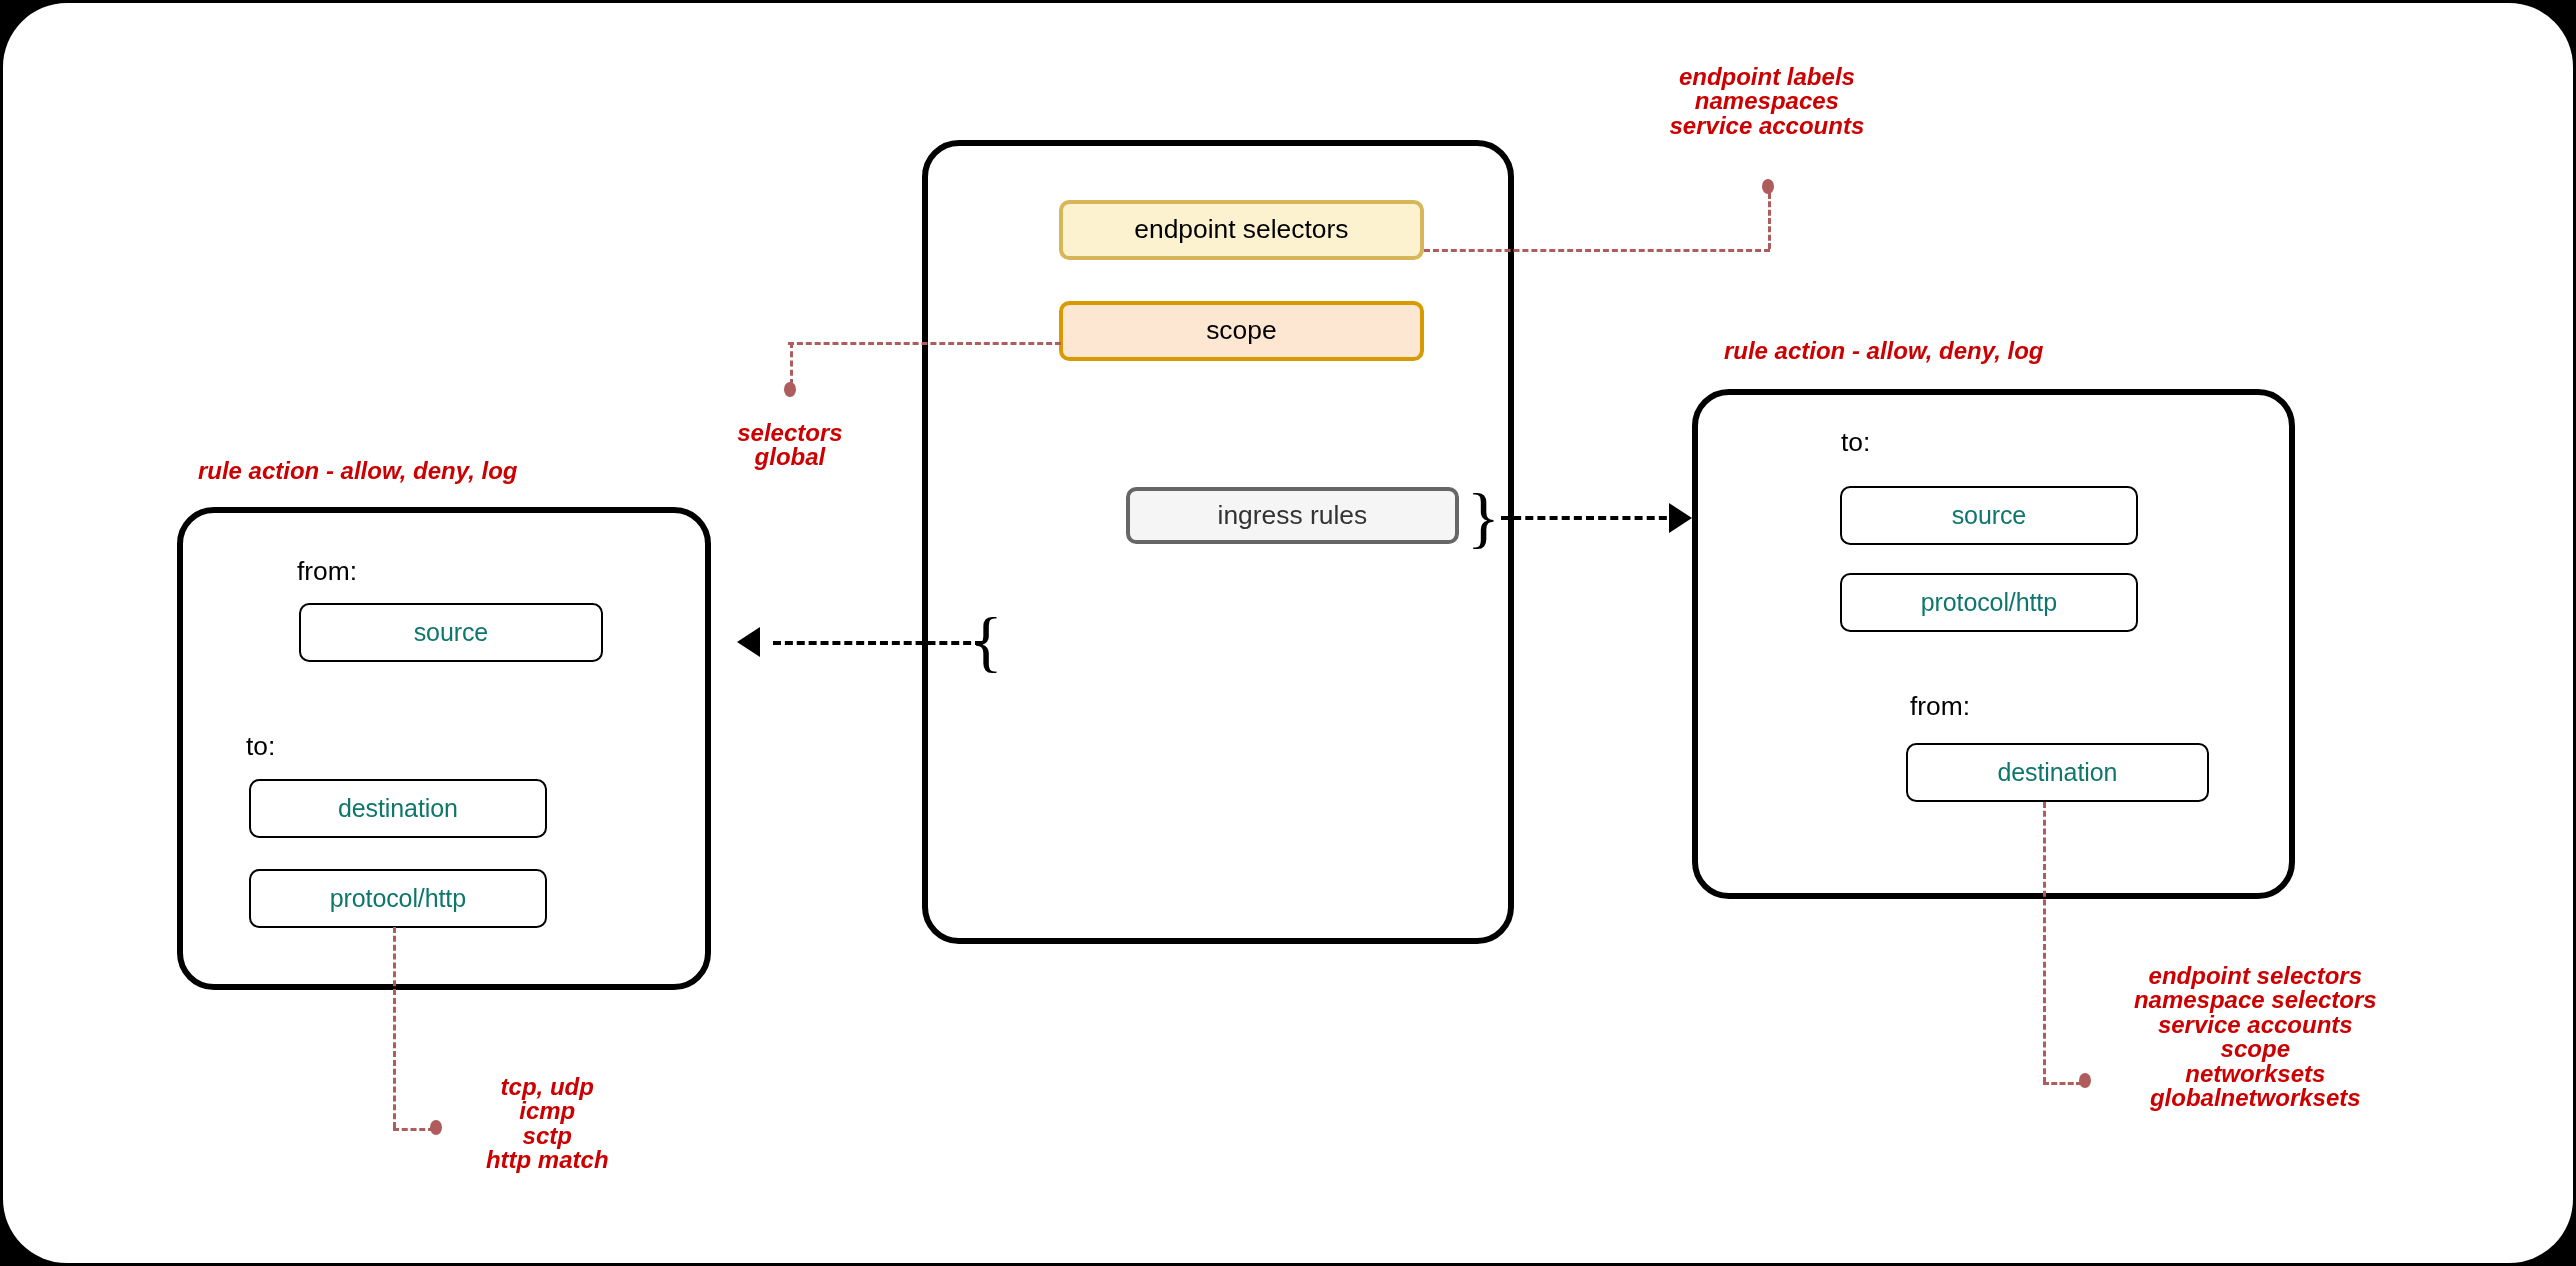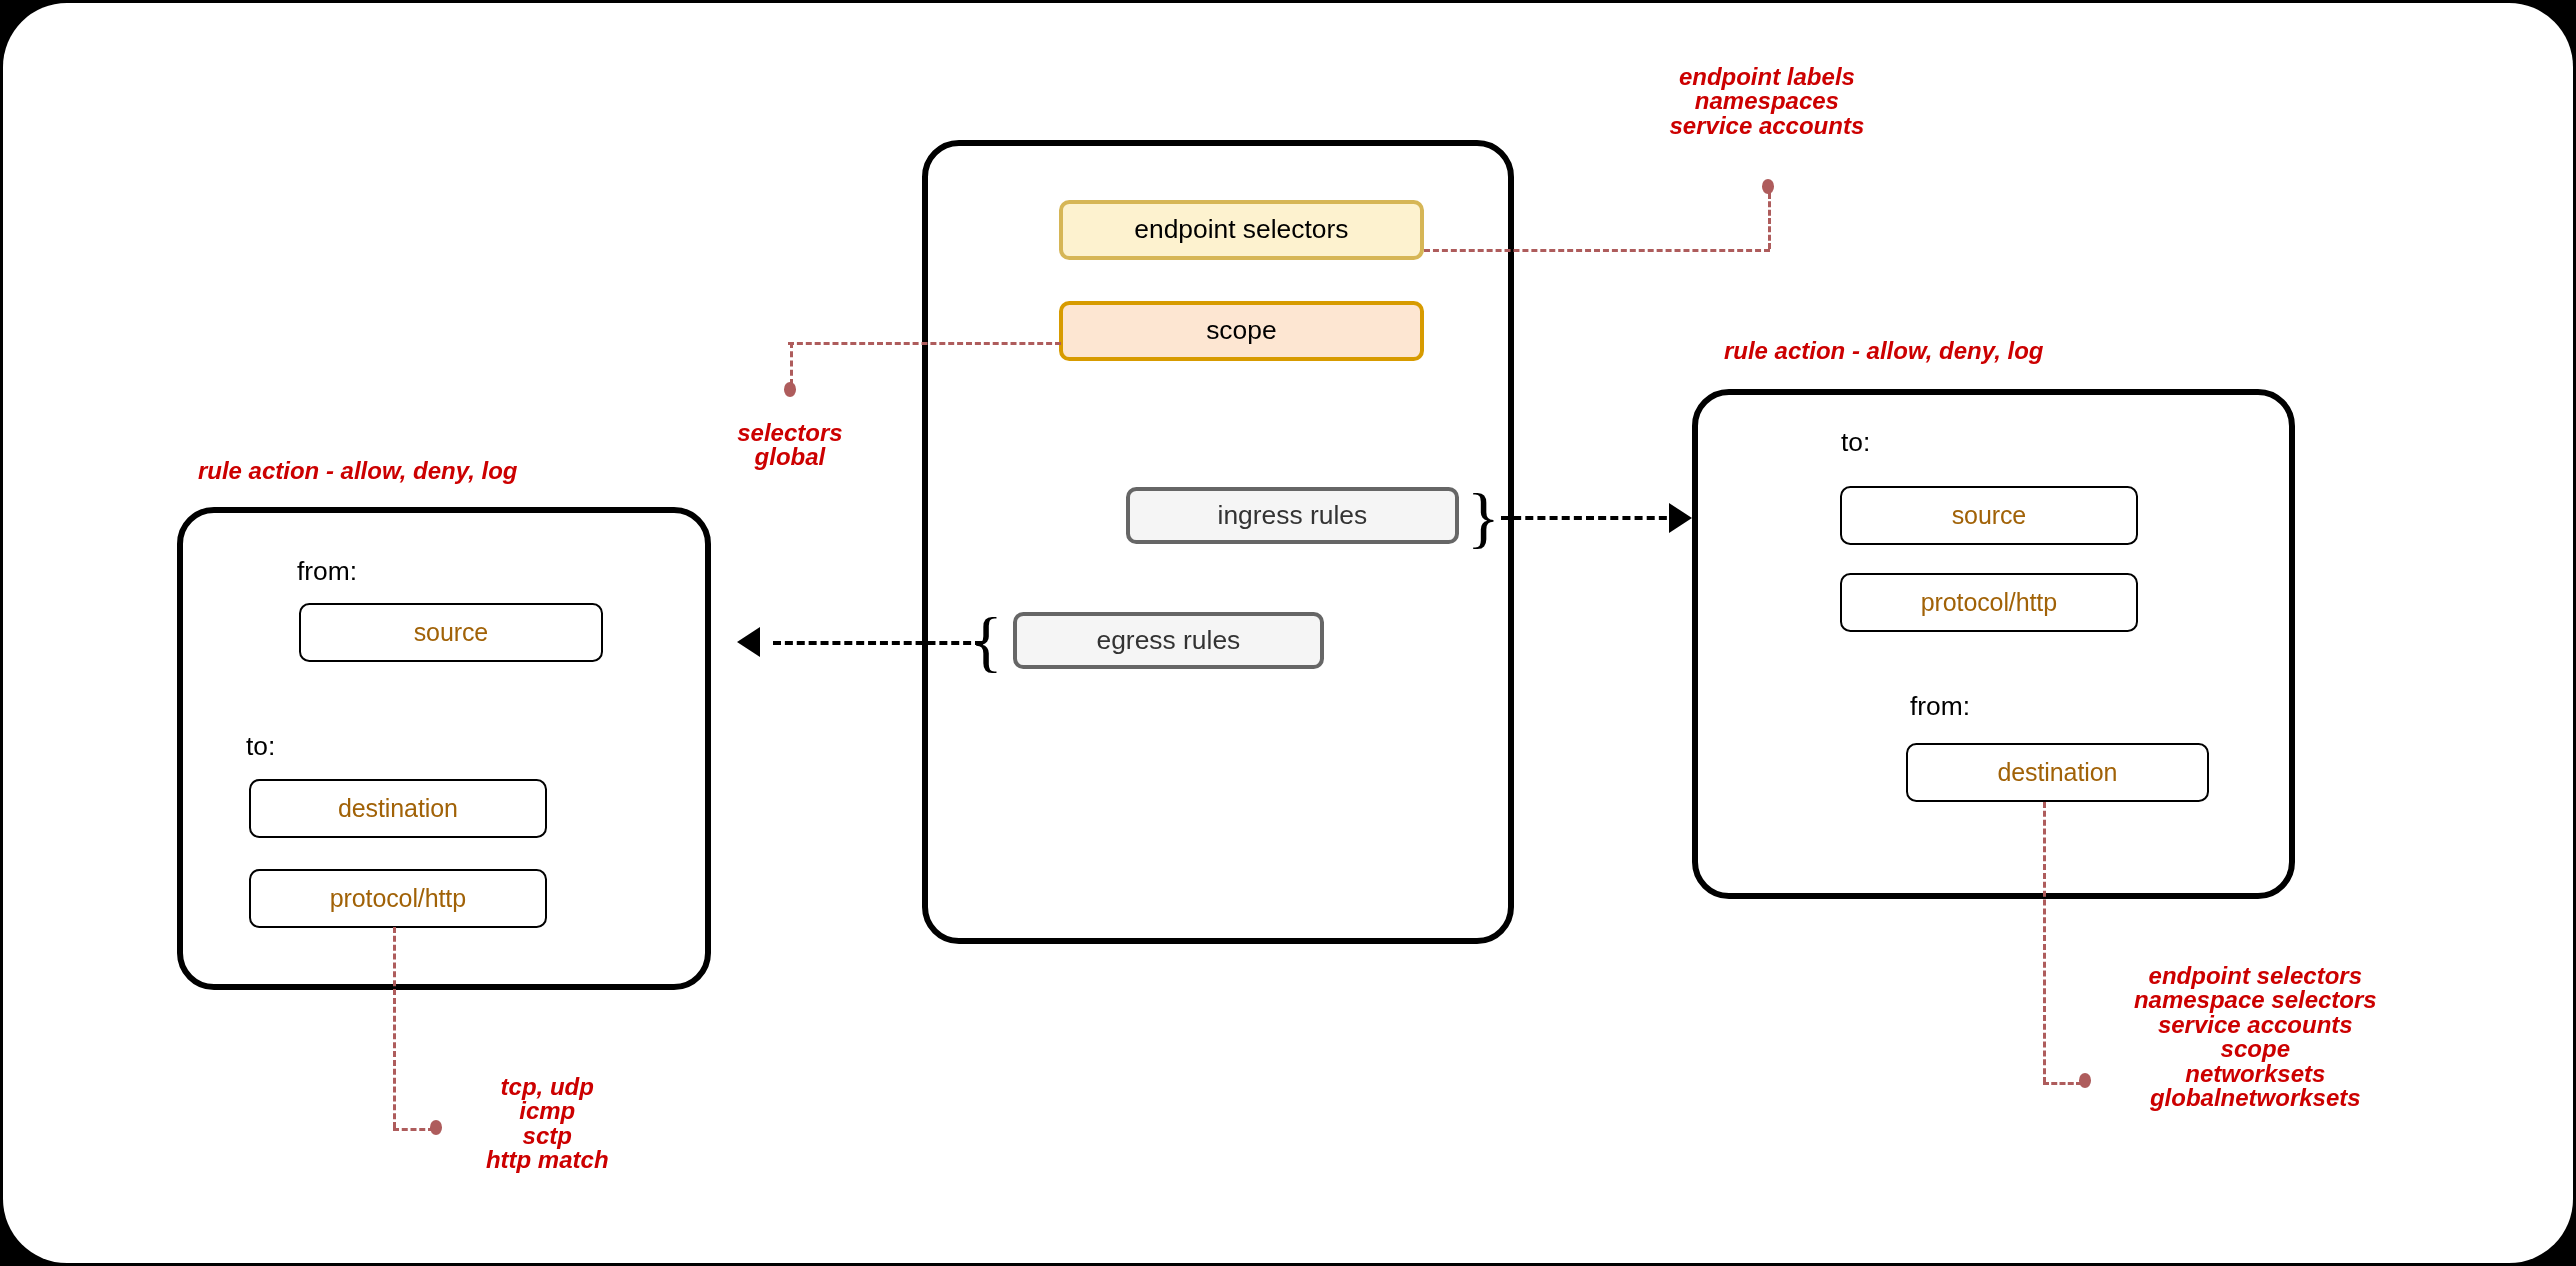--- a/index.html
+++ b/index.html
@@ -26,21 +26,21 @@
     box-sizing:border-box;
   }
   
   .wbox{
     position:absolute;
     border:2.3px solid #000000;
     border-radius:10.3px;
     background:#ffffff;
     box-sizing:border-box;
     display:flex;align-items:center;justify-content:center;
-    font-size:25px;color:#a16207;
+    font-size:25px;color:#0f766e;
     letter-spacing:-0.1px;
   }
   
   .seclabel{
     position:absolute;
     font-size:26.4px;color:#000000;
     white-space:nowrap;
   }
   
   .cbox{
@@ -121,23 +121,20 @@
 
     <div class="cbox scope" style="left:1056px;top:298px;width:365px;height:60px;">
       <span>scope</span>
     </div>
 
     <div class="cbox gray" style="left:1123px;top:484px;width:333px;height:57px;">
       <span>ingress rules</span>
     </div>
     <div class="brace" style="left:1464px;top:480px;">}</div>
 
-    <div class="cbox gray" style="left:1010px;top:609px;width:311px;height:57px;">
-      <span>egress rules</span>
-    </div>
     <div class="brace" style="left:967px;top:604px;">{</div>
 
     <div class="note left" style="left:195px;top:456px;">
       <div>rule action - allow, deny, log</div>
     </div>
 
     <div class="panel" style="left:174px;top:504px;width:534px;height:483px;"></div>
 
     <div class="seclabel" style="left:294px;top:553px;">from:</div>
     <div class="wbox" style="left:296px;top:600px;width:304px;height:59px;">

